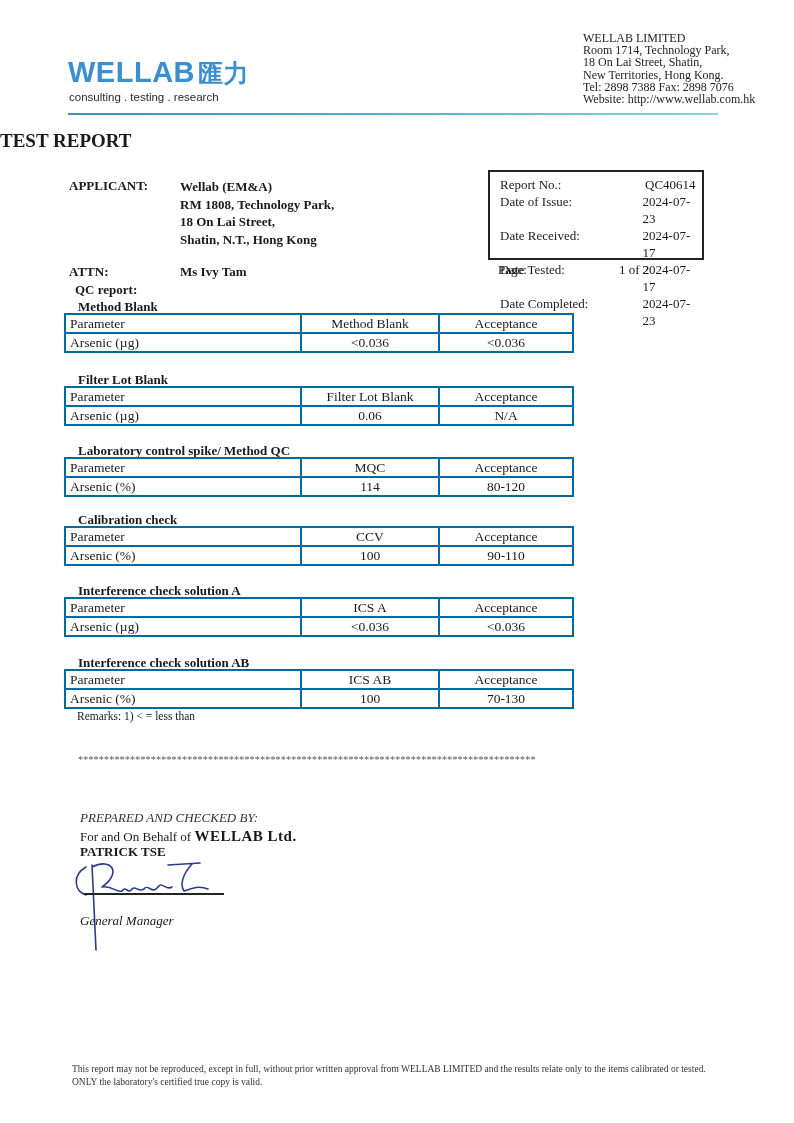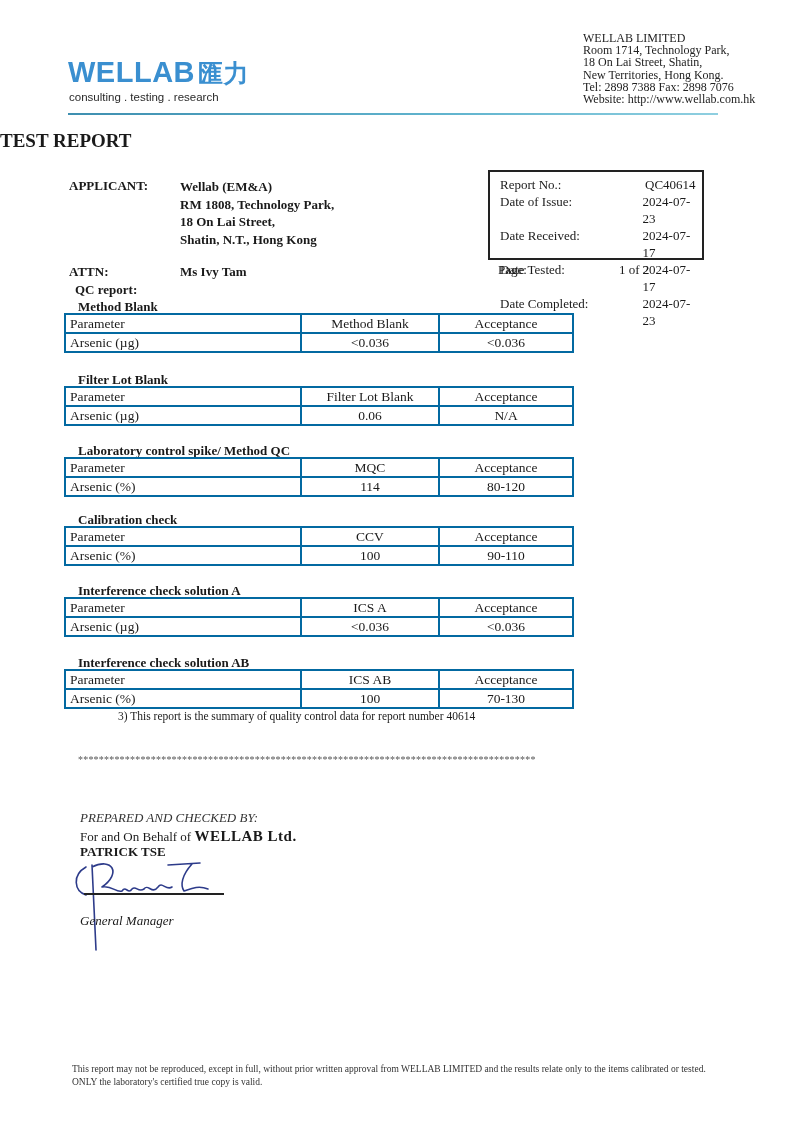--- a/index.html
+++ b/index.html
@@ -212,21 +212,21 @@
   </tr>
   <tr>
     <td class="c1">Arsenic (%)</td>
     <td class="c2">100</td>
     <td class="c3">70-130</td>
   </tr>
 </tbody>
   </table>
 
 <div class="abs remarks">
-  <div class="indent">3) This report is the summary of quality control data for report number 40614</div>
+  <div><span>Remarks:</span> <span>1) &lt; = less than</span></div>
 </div>
 <div class="abs stars">****************************************************************************************</div>
 
 <div class="abs prepared">PREPARED AND CHECKED BY:</div>
 <div class="abs behalf"><span>For and On Behalf of </span><b>WELLAB Ltd.</b></div>
 
 <svg class="abs signature" width="160" height="100" viewBox="0 0 160 100">
   <path d="M14 12 C 0 20, 2 36, 14 40 M 20 10 L 24 95 M 20 12 C 40 2, 50 18, 30 32 C 40 30, 44 38, 50 36 C 54 30, 56 40, 60 34 C 64 30, 66 38, 72 34 C 76 28, 80 40, 86 32 C 90 26, 94 36, 100 32 M 96 10 L 128 8 M 120 9 C 110 20, 108 30, 112 36 C 118 34, 126 30, 136 34" fill="none" stroke="#2d3b8a" stroke-width="1.6" stroke-linecap="round" stroke-linejoin="round"></path>
 </svg>
 <div class="abs sig-line"></div>

